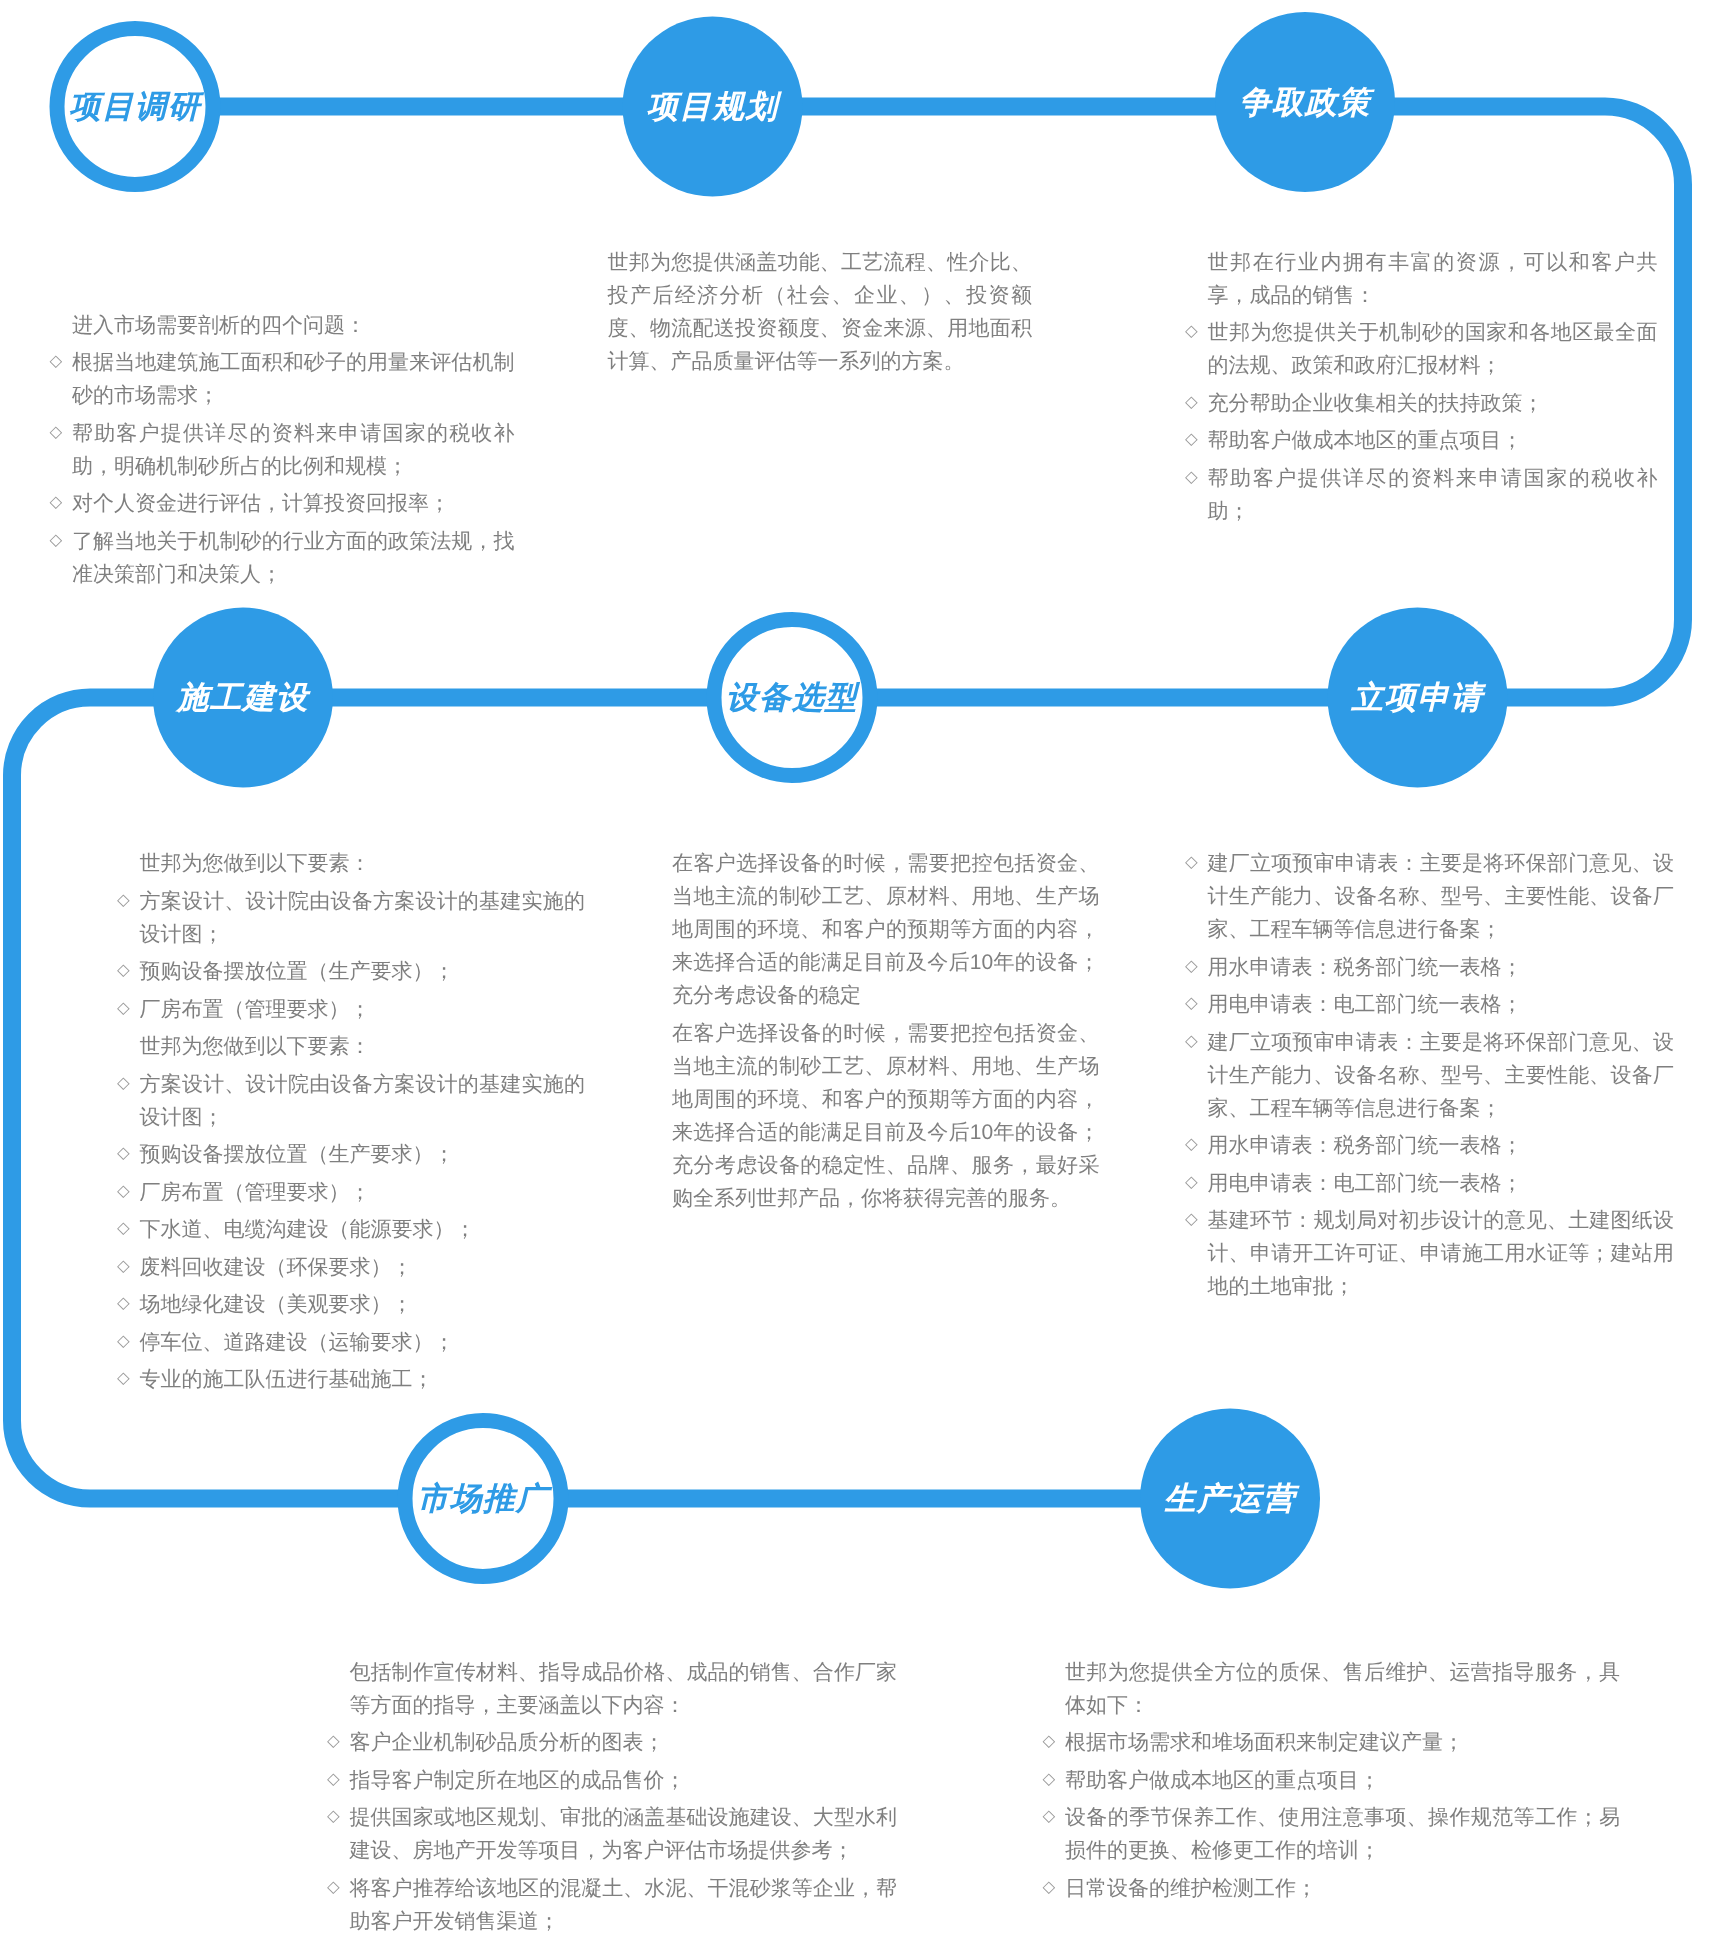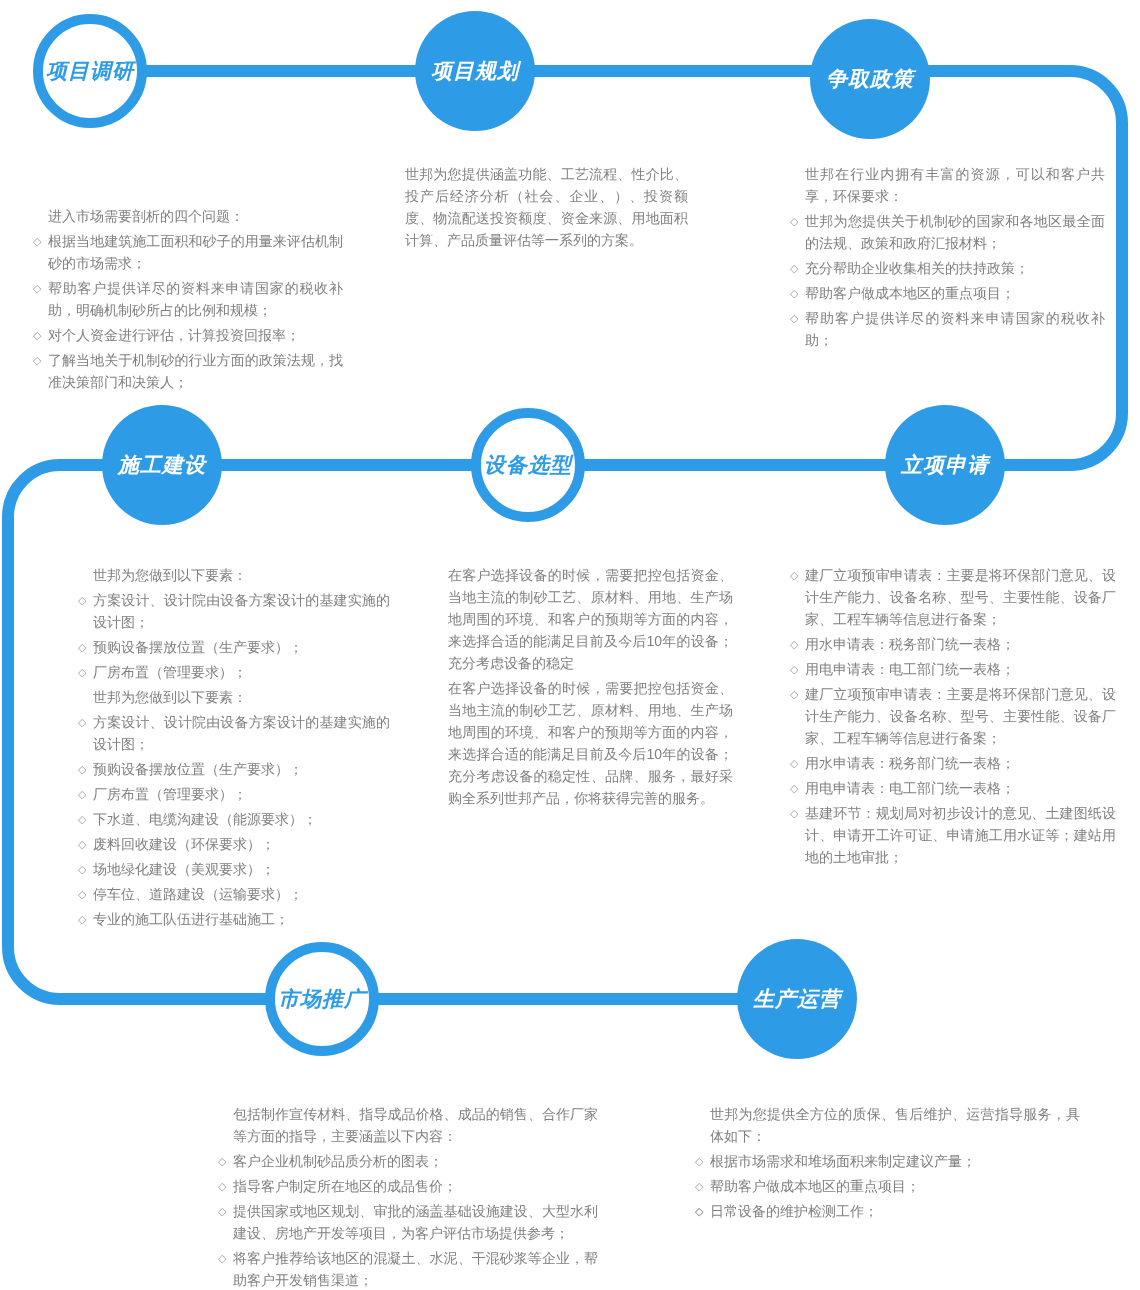--- a/index.html
+++ b/index.html
@@ -25,39 +25,39 @@
 <body>
 
 <div class="canvas">
 
   <svg class="connector" width="1140" height="1290" viewBox="0 0 1140 1290" aria-hidden="true">
     <path d="M 90 71 H 1070 A 52 52 0 0 1 1122 123 V 413 A 52 52 0 0 1 1070 465 H 60 A 52 52 0 0 0 8 517 V 947 A 52 52 0 0 0 60 999 H 778" fill="none" stroke="#2E9BE6" stroke-width="12"></path>
   </svg>
 
   <div class="node outline" style="left:33px;  top:14px;">项目调研</div>
   <div class="node filled" style="left:415px; top:11px;text-align:right;">项目规划</div>
-  <div class="node filled" style="left:810px; top:19px;">争取政策</div>
+  <div class="node filled" style="left:810px; top:8px;">争取政策</div>
   <div class="node outline" style="left:471px; top:408px;">设备选型</div>
   <div class="node filled" style="left:102px; top:405px;">施工建设</div>
   <div class="node filled" style="left:885px; top:405px;">立项申请</div>
   <div class="node outline" style="left:265px; top:942px;">市场推广</div>
-  <div class="node filled" style="left:737px; top:939px;">生产运营</div>
+  <div class="node filled" style="left:760px; top:939px;">生产运营</div>
 
   <div class="block" style="left:33px;  top:161px;  width:310px;margin-top:44px;">
       <div class="row p"><span>进入市场需要剖析的四个问题：</span></div>
       <div class="row li"><span class="diamond">◇</span><span>根据当地建筑施工面积和砂子的用量来评估机制砂的市场需求；</span></div>
       <div class="row li"><span class="diamond">◇</span><span>帮助客户提供详尽的资料来申请国家的税收补助，明确机制砂所占的比例和规模；</span></div>
       <div class="row li"><span class="diamond">◇</span><span>对个人资金进行评估，计算投资回报率；</span></div>
       <div class="row li"><span class="diamond">◇</span><span>了解当地关于机制砂的行业方面的政策法规，找准决策部门和决策人；</span></div>
     </div>
   <div class="block" style="left:390px; top:163px;  width:298px;">
       <div class="row p"><span>世邦为您提供涵盖功能、工艺流程、性介比、投产后经济分析（社会、企业、）、投资额度、物流配送投资额度、资金来源、用地面积计算、产品质量评估等一系列的方案。</span></div>
     </div>
   <div class="block" style="left:790px; top:163px;  width:315px;">
-      <div class="row p"><span>世邦在行业内拥有丰富的资源，可以和客户共享，环保要求：</span></div>
+      <div class="row p"><span>世邦在行业内拥有丰富的资源，可以和客户共享，成品的销售：</span></div>
       <div class="row li"><span class="diamond">◇</span><span>世邦为您提供关于机制砂的国家和各地区最全面的法规、政策和政府汇报材料；</span></div>
       <div class="row li"><span class="diamond">◇</span><span>充分帮助企业收集相关的扶持政策；</span></div>
       <div class="row li"><span class="diamond">◇</span><span>帮助客户做成本地区的重点项目；</span></div>
       <div class="row li"><span class="diamond">◇</span><span>帮助客户提供详尽的资料来申请国家的税收补助；</span></div>
     </div>
   <div class="block" style="left:78px;  top:564px;  width:312px;">
       <div class="row p"><span>世邦为您做到以下要素：</span></div>
       <div class="row li"><span class="diamond">◇</span><span>方案设计、设计院由设备方案设计的基建实施的设计图；</span></div>
       <div class="row li"><span class="diamond">◇</span><span>预购设备摆放位置（生产要求）；</span></div>
       <div class="row li"><span class="diamond">◇</span><span>厂房布置（管理要求）；</span></div>
@@ -88,17 +88,17 @@
       <div class="row p"><span>包括制作宣传材料、指导成品价格、成品的销售、合作厂家等方面的指导，主要涵盖以下内容：</span></div>
       <div class="row li"><span class="diamond">◇</span><span>客户企业机制砂品质分析的图表；</span></div>
       <div class="row li"><span class="diamond">◇</span><span>指导客户制定所在地区的成品售价；</span></div>
       <div class="row li"><span class="diamond">◇</span><span>提供国家或地区规划、审批的涵盖基础设施建设、大型水利建设、房地产开发等项目，为客户评估市场提供参考；</span></div>
       <div class="row li"><span class="diamond">◇</span><span>将客户推荐给该地区的混凝土、水泥、干混砂浆等企业，帮助客户开发销售渠道；</span></div>
     </div>
   <div class="block" style="left:695px; top:1103px; width:385px;">
       <div class="row p"><span>世邦为您提供全方位的质保、售后维护、运营指导服务，具体如下：</span></div>
       <div class="row li"><span class="diamond">◇</span><span>根据市场需求和堆场面积来制定建议产量；</span></div>
       <div class="row li"><span class="diamond">◇</span><span>帮助客户做成本地区的重点项目；</span></div>
-      <div class="row li"><span class="diamond">◇</span></div>
+      <div class="row li"><span class="diamond">◇</span><span>设备的季节保养工作、使用注意事项、操作规范等工作；易损件的更换、检修更工作的培训；</span></div>
       <div class="row li"><span class="diamond">◇</span><span>日常设备的维护检测工作；</span></div>
     </div>
 
 </div>
 
 </body></html>

